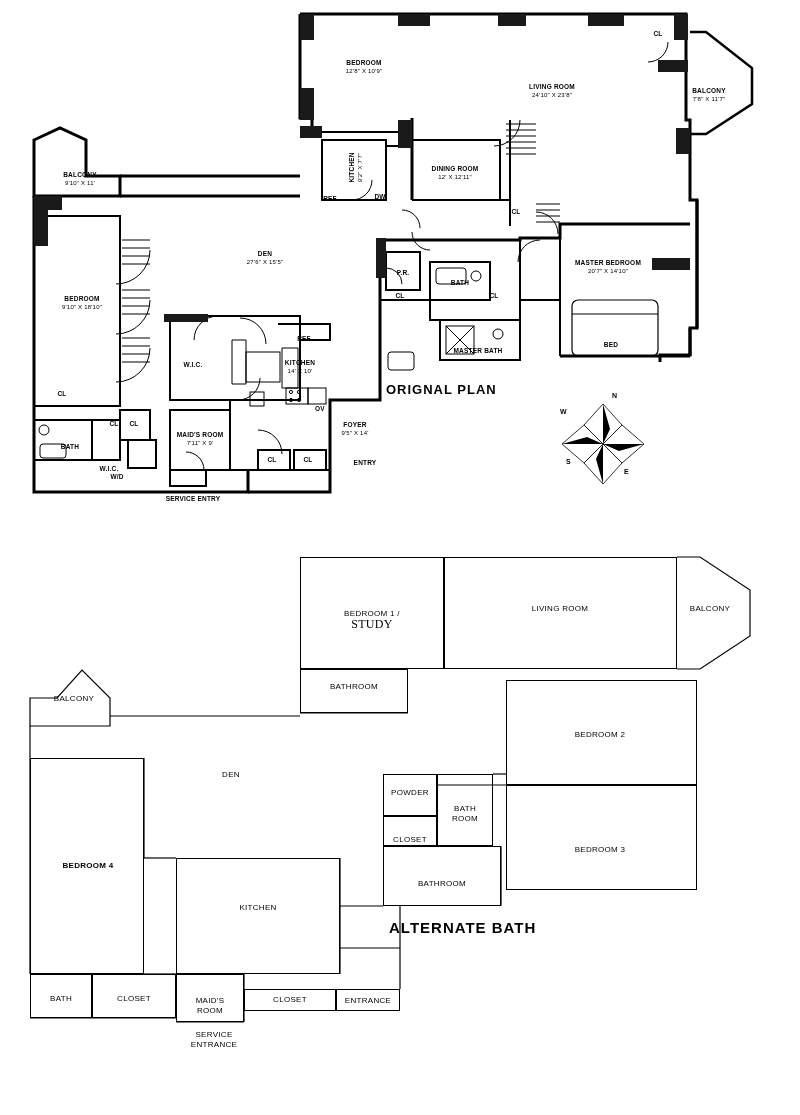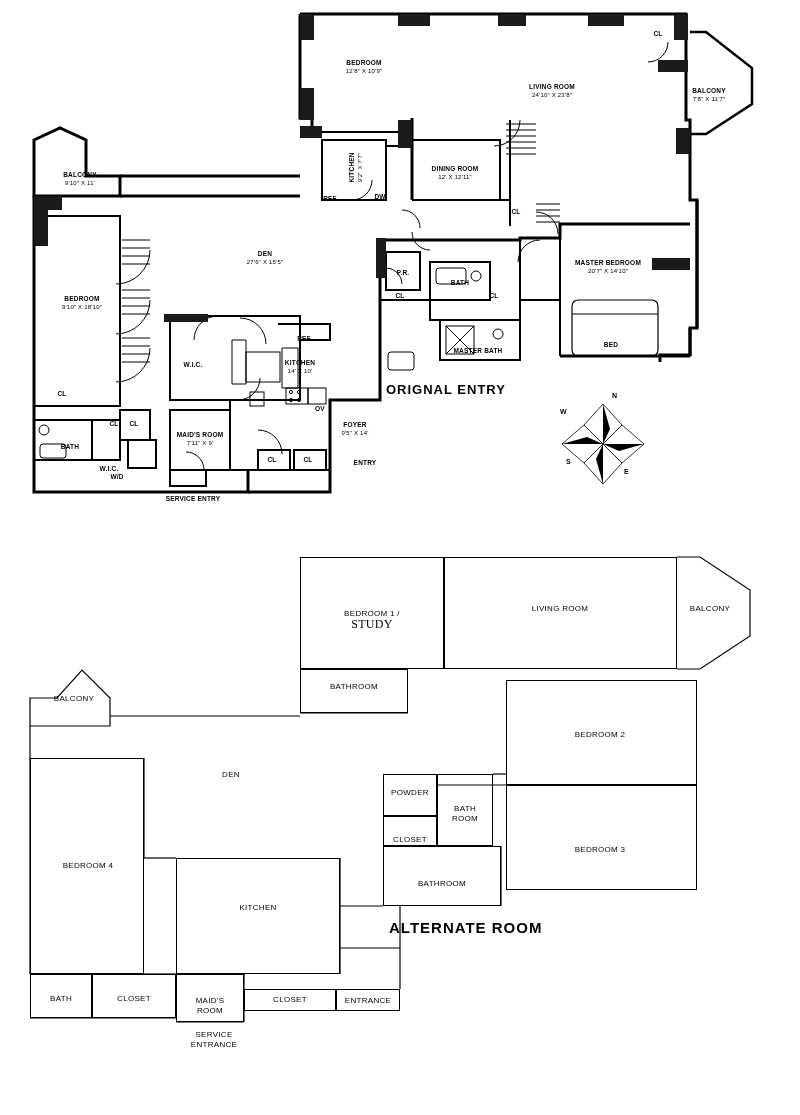--- a/index.html
+++ b/index.html
@@ -319,21 +319,21 @@
     <div class="lbl lbl-orig" style="left:650px;top:30px;width:16px;"><span>CL</span></div>
     <div class="lbl lbl-orig" style="left:508px;top:208px;width:16px;"><span>CL</span></div>
     <div class="lbl lbl-orig" style="left:392px;top:292px;width:16px;"><span>CL</span></div>
     <div class="lbl lbl-orig" style="left:486px;top:292px;width:16px;"><span>CL</span></div>
     <div class="lbl lbl-orig" style="left:54px;top:390px;width:16px;"><span>CL</span></div>
     <div class="lbl lbl-orig" style="left:106px;top:420px;width:16px;"><span>CL</span></div>
     <div class="lbl lbl-orig" style="left:126px;top:420px;width:16px;"><span>CL</span></div>
     <div class="lbl lbl-orig" style="left:264px;top:456px;width:16px;"><span>CL</span></div>
     <div class="lbl lbl-orig" style="left:300px;top:456px;width:16px;"><span>CL</span></div>
 
-    <div class="plan-title" style="left:386px;top:382px;font-size:13px;">ORIGNAL ENTRY</div>
+    <div class="plan-title" style="left:386px;top:382px;font-size:13px;">ORIGNAL PLAN</div>
 
     <div id="compass">
       <svg viewBox="0 0 82 92" width="82" height="92" xmlns="http://www.w3.org/2000/svg">
         <g stroke="#000" stroke-width="0.8" fill="#fff">
           <polygon points="41,46 22,27 41,6 60,27"></polygon>
           <polygon points="41,46 60,27 82,46 60,65" fill="#fff"></polygon>
           <polygon points="41,46 60,65 41,86 22,65"></polygon>
           <polygon points="41,46 22,65 0,46 22,27" fill="#fff"></polygon>
         </g>
         <g fill="#000">
@@ -405,25 +405,25 @@
     <div class="lbl lbl-alt" style="left:682px;top:604px;width:56px;">BALCONY</div>
     <div class="lbl lbl-alt" style="left:312px;top:682px;width:84px;">BATHROOM</div>
     <div class="lbl lbl-alt" style="left:42px;top:694px;width:64px;">BALCONY</div>
     <div class="lbl lbl-alt" style="left:546px;top:730px;width:108px;">BEDROOM 2</div>
     <div class="lbl lbl-alt" style="left:196px;top:770px;width:70px;">DEN</div>
     <div class="lbl lbl-alt" style="left:546px;top:845px;width:108px;">BEDROOM 3</div>
     <div class="lbl lbl-alt" style="left:385px;top:788px;width:50px;">POWDER</div>
     <div class="lbl lbl-alt" style="left:440px;top:804px;width:50px;line-height:1.25;">BATH<br>ROOM</div>
     <div class="lbl lbl-alt" style="left:385px;top:835px;width:50px;">CLOSET</div>
     <div class="lbl lbl-alt" style="left:398px;top:879px;width:88px;">BATHROOM</div>
-    <div class="lbl lbl-alt" style="left:40px;top:861px;width:96px;">BEDROOM 4</div>
+    <div class="lbl lbl-alt" style="left:40px;top:861px;width:96px;font-weight:bold;">BEDROOM 4</div>
     <div class="lbl lbl-alt" style="left:216px;top:903px;width:84px;">KITCHEN</div>
     <div class="lbl lbl-alt" style="left:38px;top:994px;width:46px;">BATH</div>
     <div class="lbl lbl-alt" style="left:102px;top:994px;width:64px;">CLOSET</div>
     <div class="lbl lbl-alt" style="left:180px;top:996px;width:60px;line-height:1.25;">MAID'S<br>ROOM</div>
     <div class="lbl lbl-alt" style="left:250px;top:995px;width:80px;">CLOSET</div>
     <div class="lbl lbl-alt" style="left:336px;top:996px;width:64px;">ENTRANCE</div>
     <div class="lbl lbl-alt" style="left:172px;top:1030px;width:84px;line-height:1.25;">SERVICE<br>ENTRANCE</div>
 
-    <div class="plan-title" style="left:389px;top:919px;font-size:15px;">ALTERNATE ROOM</div>
+    <div class="plan-title" style="left:389px;top:919px;font-size:15px;">ALTERNATE BATH</div>
   </div>
 
 </div>
 
 </body></html>

